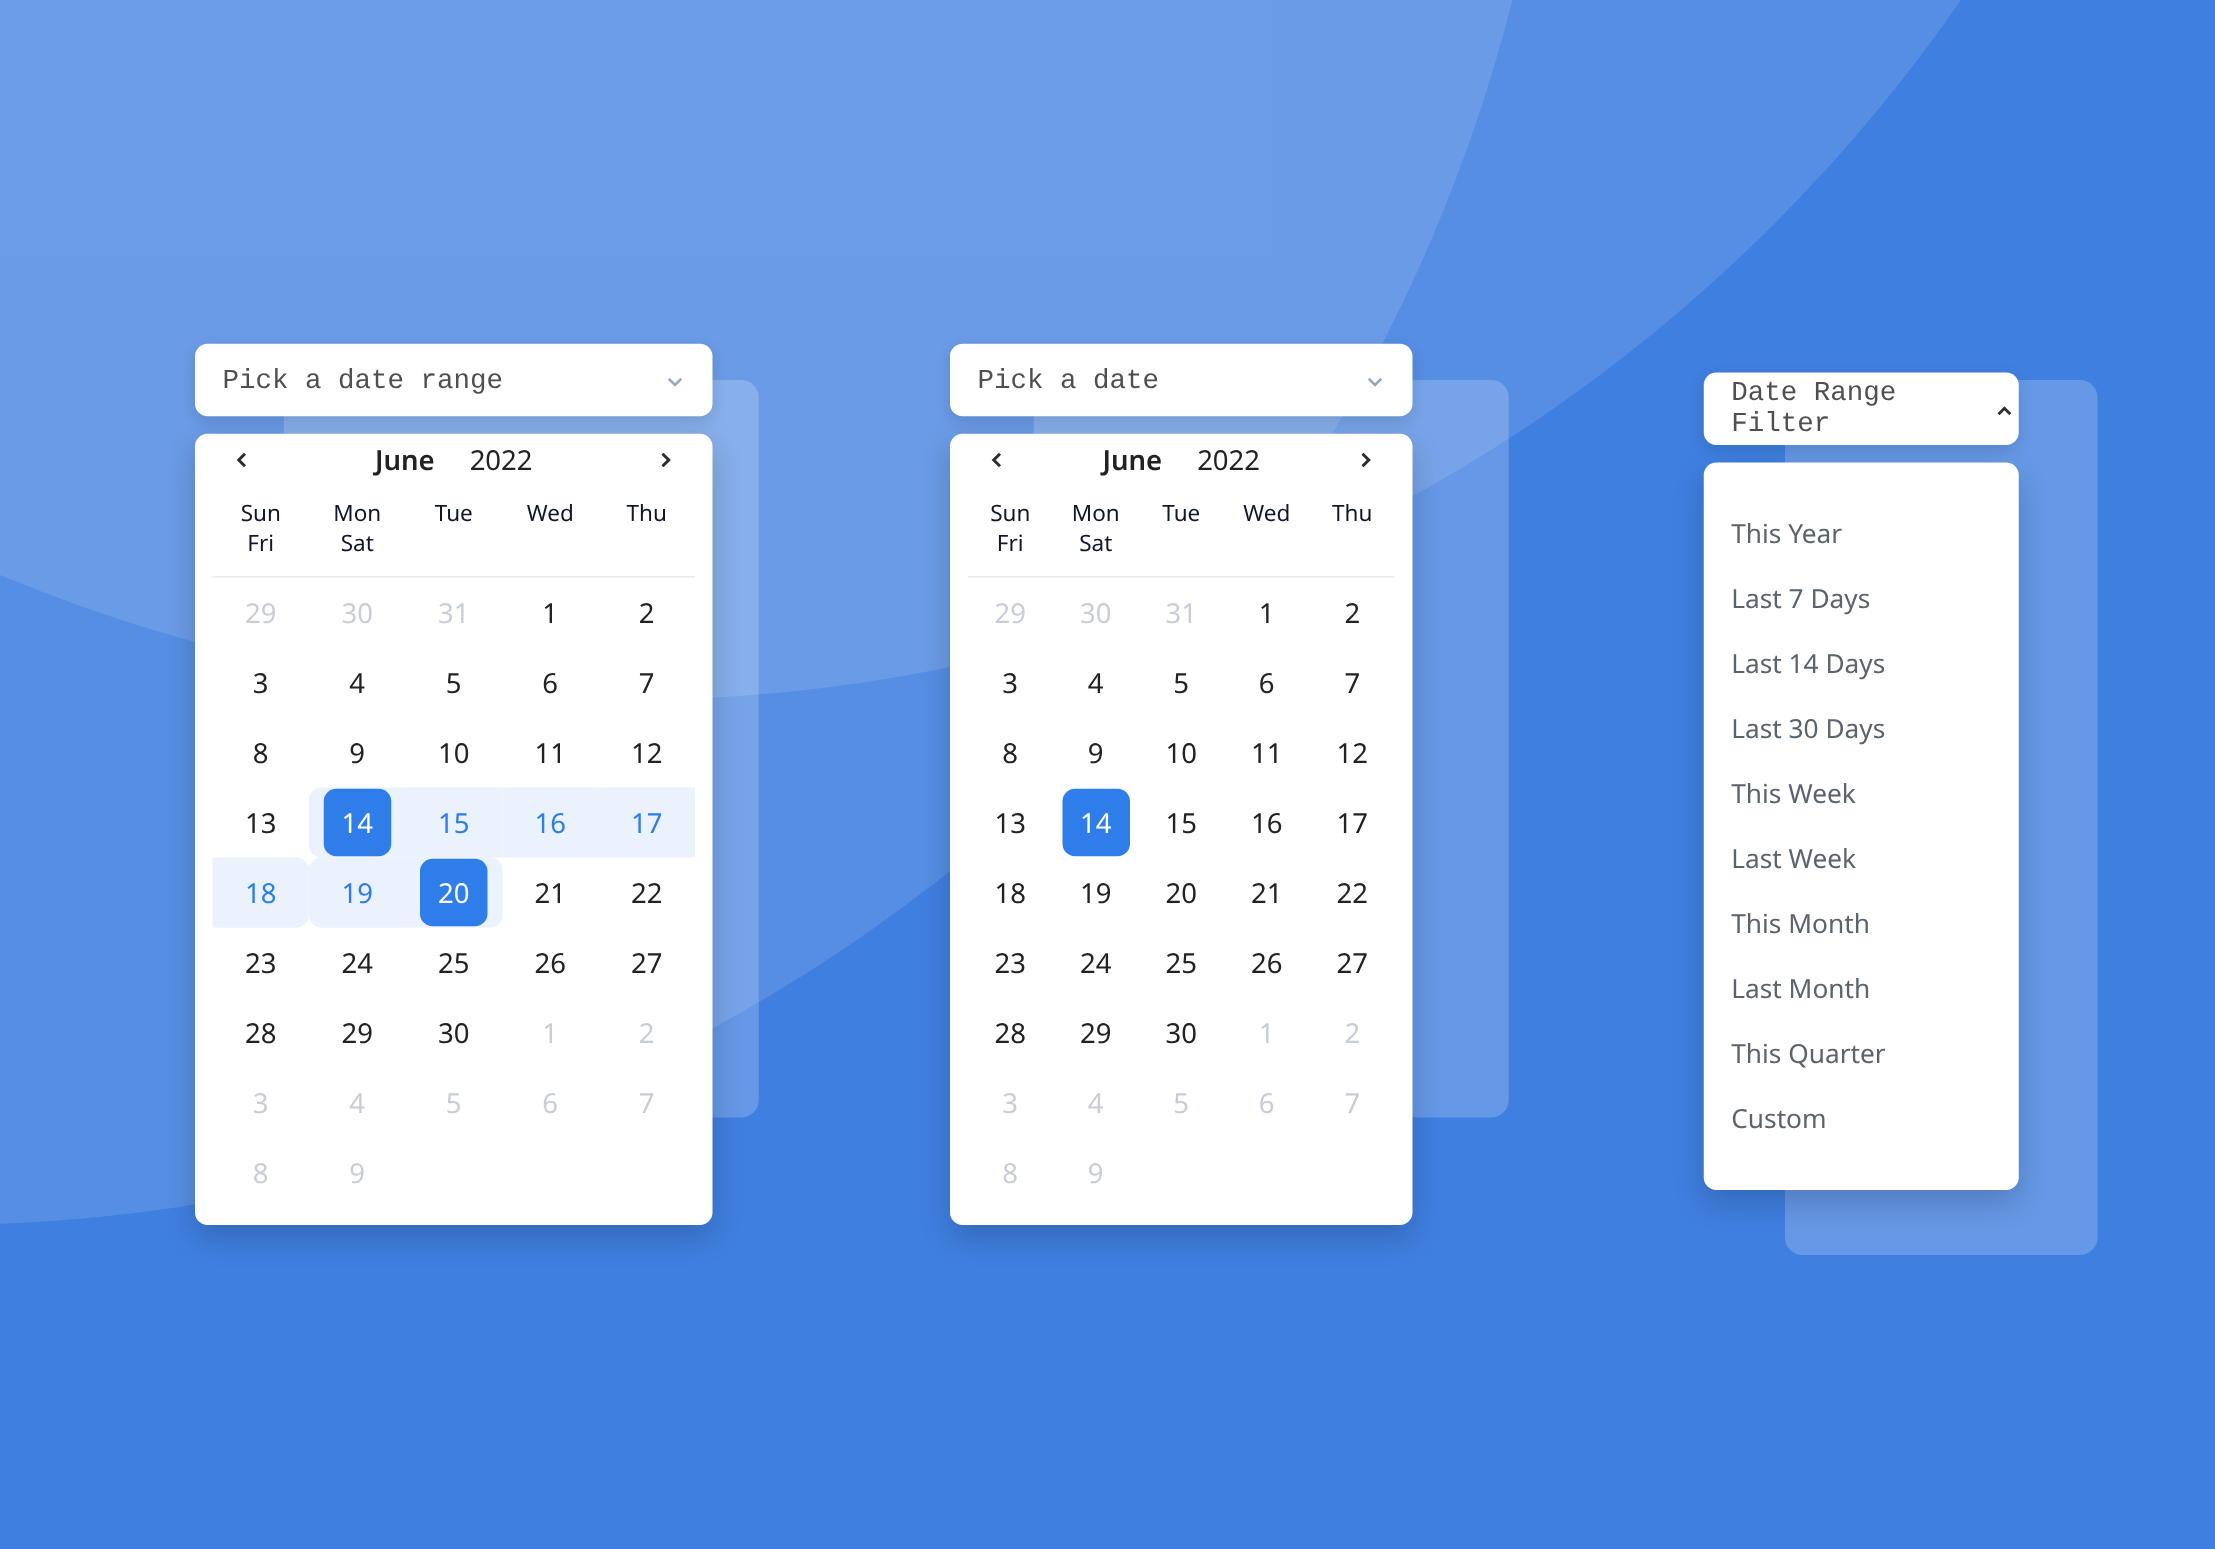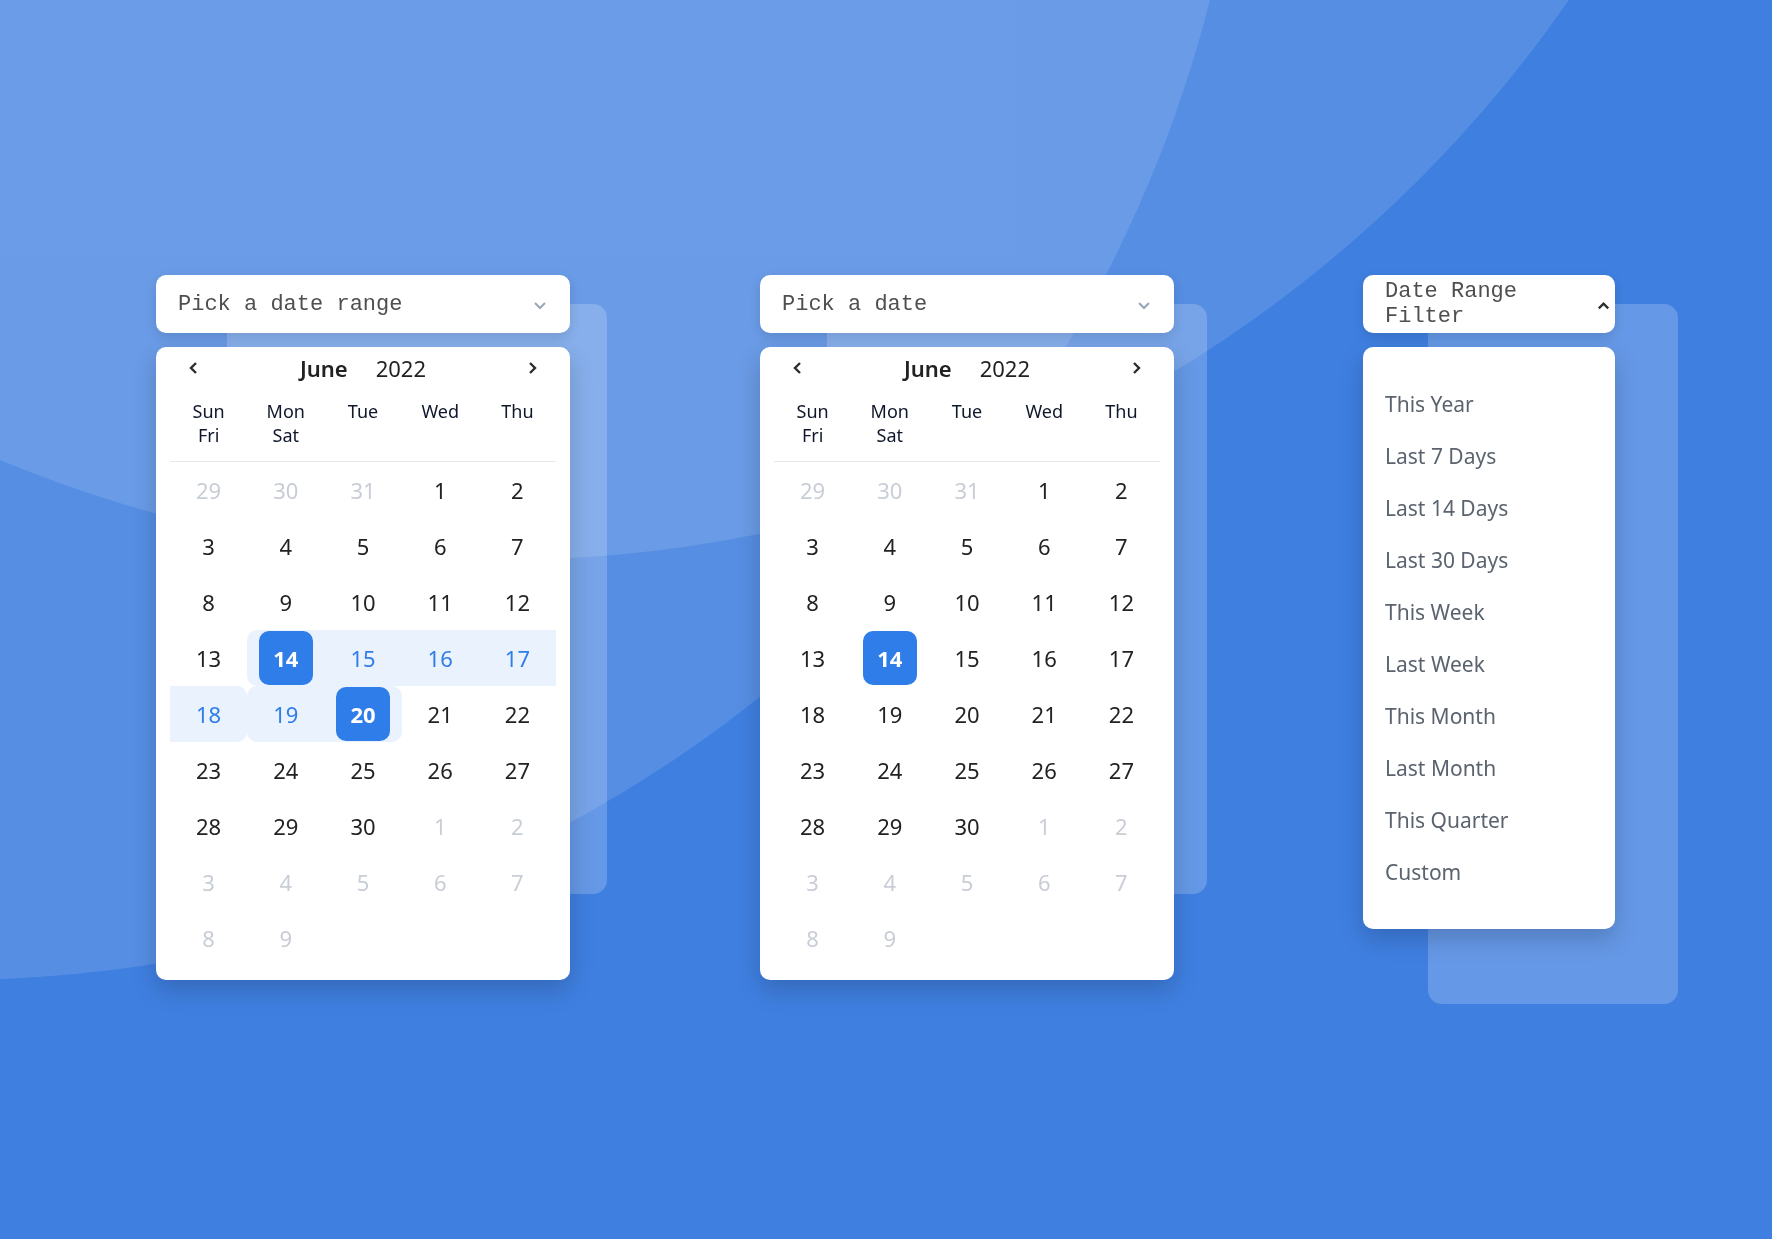--- a/index.html
+++ b/index.html
@@ -30,21 +30,21 @@
     background:rgba(255,255,255,0.20);
     border-radius:14px;
   }
   .ghost.g1{left:227px;top:304px;width:380px;height:590px;}
   .ghost.g2{left:827px;top:304px;width:380px;height:590px;}
   .ghost.g3{left:1428px;top:304px;width:250px;height:700px;}
 
   
   .comp{position:absolute;}
   .c1{left:156px;top:275px;width:414px;}
-  .c2{left:760px;top:275px;width:414px;}
+  .c2{left:760px;top:275px;width:370px;}
   .c3{left:1363px;top:275px;width:252px;}
 
   .selectbar{
     background:#fff;
     border-radius:10px;
     box-shadow:0 4px 12px rgba(0,0,0,0.12);
     height:58px;
     display:flex;align-items:center;justify-content:space-between;
     padding:0 22px 0 22px;
     cursor:pointer;
@@ -87,21 +87,21 @@
   }
   .cell{
     display:flex;align-items:center;justify-content:center;
     position:relative;
   }
   .day{
     width:54px;height:54px;display:flex;align-items:center;justify-content:center;
     font-size:22px;color:#222;border-radius:10px;cursor:pointer;
   }
   .day.out{color:#c8cdd6;}
-  .day.sel{background:#2f7de8;color:#fff;font-weight:bold;}
+  .day.sel{background:#2f7de8;color:#fff;}
   .day.inrange{color:#2f7de8;}
   .cell.rangebg{background:#eaf2fd;}
   .cell.rangebg.first{border-top-left-radius:10px;border-bottom-left-radius:10px;}
   .cell.rangebg.last{border-top-right-radius:10px;border-bottom-right-radius:10px;}
 
   .dropdown{
     margin-top:14px;
     background:#fff;
     border-radius:10px;
     box-shadow:0 10px 24px rgba(0,0,0,0.18);
@@ -448,21 +448,21 @@
           <div class="day out">8</div>
         </div>
         <div class="cell">
           <div class="day out">9</div>
         </div>
       </div>
   </div>
 </div>
 
 <div class="comp c3">
-  <div class="selectbar" style="padding-right:4px;">
+  <div class="selectbar" style="padding-right:4px;margin-top:23px;">
     <span class="label">Date Range Filter</span>
     <span class="chev">
       <svg viewBox="0 0 16 16">
           <polyline points="3,11 8,6 13,11" stroke="#2d2d2d" stroke-width="2.4"></polyline>
         </svg>
     </span>
   </div>
   <div class="dropdown" id="filterlist">
       <div class="item">This Year</div>
       <div class="item">Last 7 Days</div>

